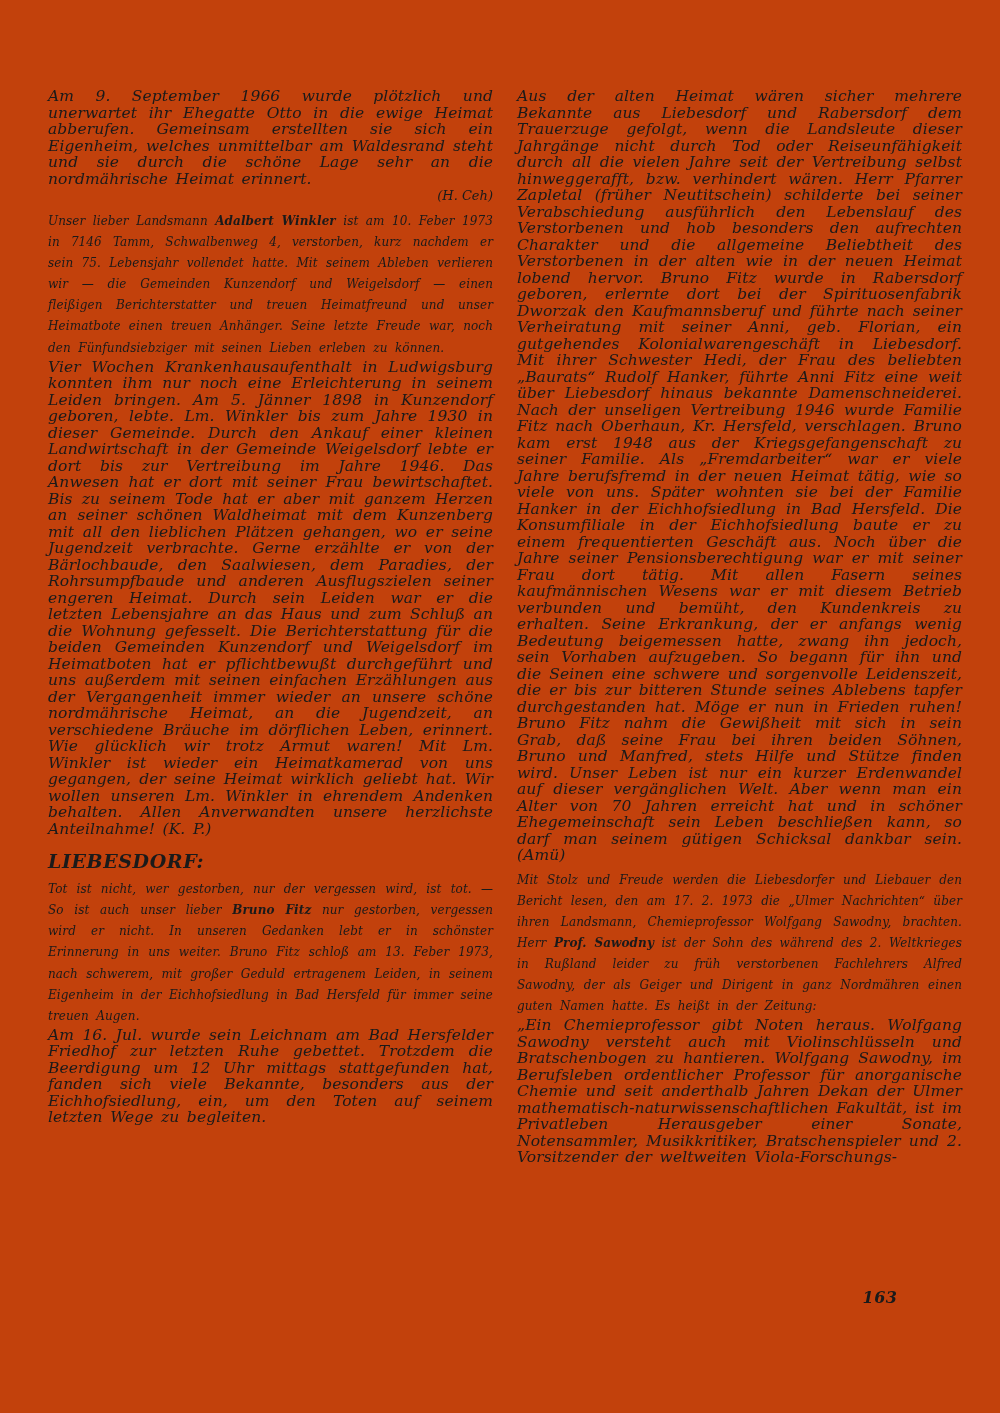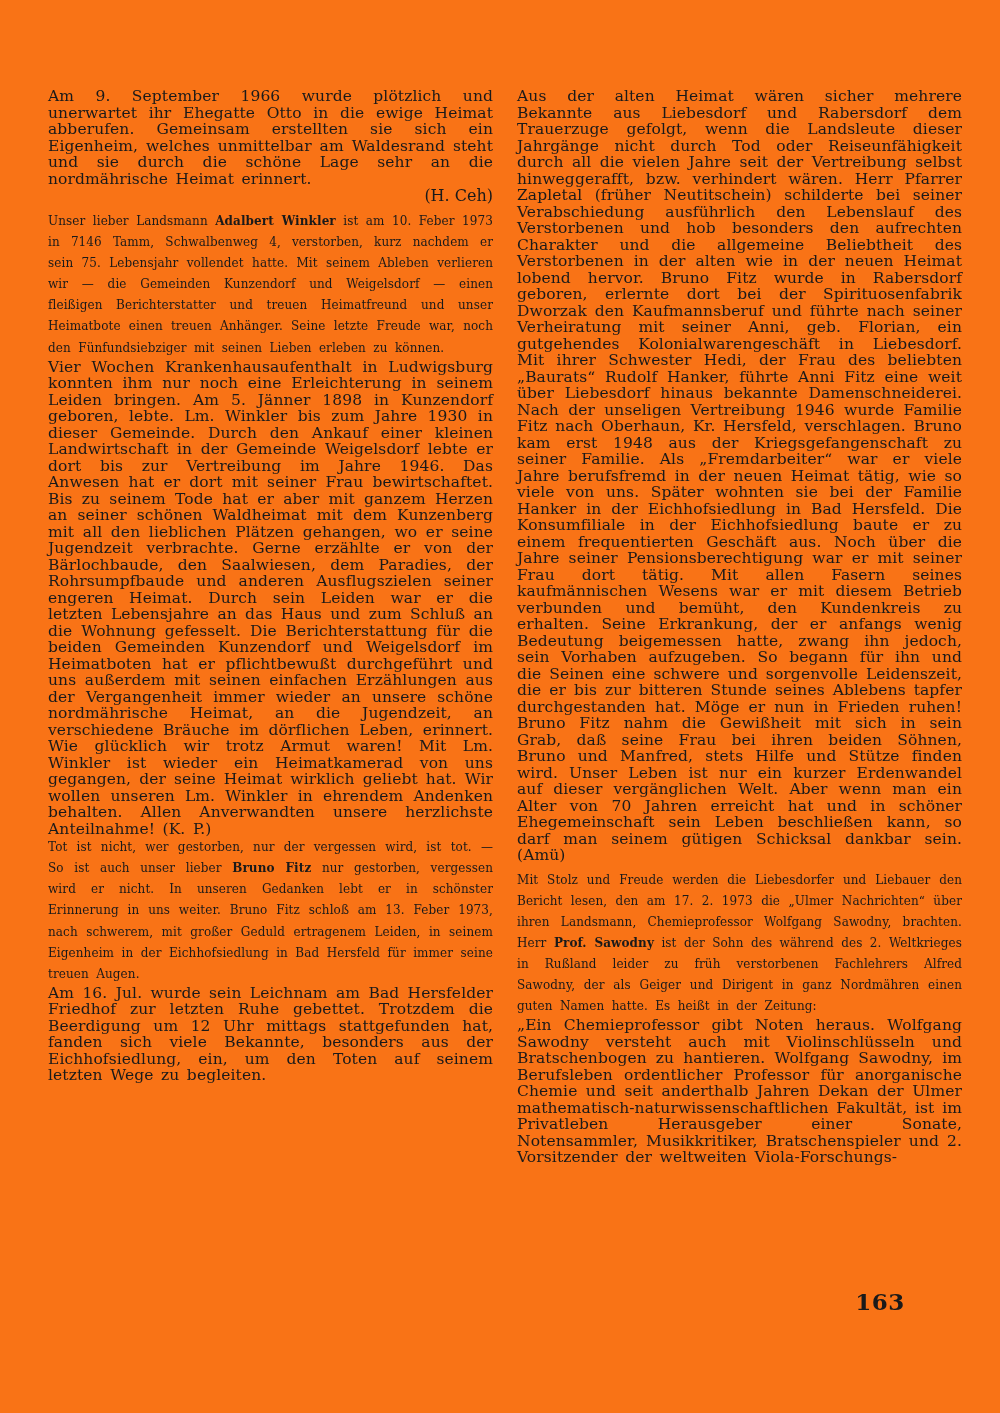--- a/index.html
+++ b/index.html
@@ -5,24 +5,25 @@
   html, body {
     margin: 0;
     padding: 0;
     background: #e8e8e6;
   }
   .page {
     position: relative;
     width: 1000px;
     height: 1413px;
     margin: 0 auto;
-    background: #f97316;
+    background: #c2410c;
     color: #1a1a1a;
     font-family: "DejaVu Serif", "Liberation Serif", serif;
     overflow: hidden;
+    font-style: italic;
   }
   .columns {
     position: absolute;
     top: 88px;
     left: 48px;
     width: 914px;
     display: flex;
     gap: 24px;
   }
   .col {
@@ -37,55 +38,56 @@
     letter-spacing: 0.1px;
   }
   .para-large {
     font-size: 12px;
     line-height: 21.1px;
     text-align: justify;
     word-spacing: 3.5px;
     letter-spacing: 0.1px;
   }
   .signature {
-    font-size: 16px;
+    font-size: 13px;
     line-height: 17px;
     text-align: right;
     margin-bottom: 7px;
   }
   .section-heading {
     font-size: 19px;
     line-height: 22px;
     font-weight: bold;
     letter-spacing: 0.6px;
     margin: 13px 0 7px 0;
   }
   .b { font-weight: bold; }
   .page-number {
     position: absolute;
     left: 820px;
     top: 1288px;
     width: 120px;
     text-align: center;
-    font-size: 23px;
+    font-size: 16px;
     font-weight: bold;
     letter-spacing: 0.5px;
   }
 </style>
 </head>
 <body>
 
 <div class="page">
   <div class="columns">
 
     <div class="col">
       <p class="para-small">Am 9. September 1966 wurde plötzlich und unerwartet ihr Ehegatte Otto in die ewige Heimat abberufen. Gemeinsam erstellten sie sich ein Eigenheim, welches unmittelbar am Waldesrand steht und sie durch die schöne Lage sehr an die nordmährische Heimat erinnert.</p>
       <p class="signature">(H. Ceh)</p>
       <p class="para-large"><span>Unser lieber Landsmann </span><span class="b">Adalbert Winkler</span><span> ist am 10. Feber 1973 in 7146 Tamm, Schwalbenweg 4, verstorben, kurz nachdem er sein 75. Lebensjahr vollendet hatte. Mit seinem Ableben verlieren wir — die Gemeinden Kunzendorf und Weigelsdorf — einen fleißigen Berichterstatter und treuen Heimatfreund und unser Heimatbote einen treuen Anhänger. Seine letzte Freude war, noch den Fünfundsiebziger mit seinen Lieben erleben zu können.</span></p>
       <p class="para-small">Vier Wochen Krankenhausaufenthalt in Ludwigsburg konnten ihm nur noch eine Erleichterung in seinem Leiden bringen. Am 5. Jänner 1898 in Kunzendorf geboren, lebte. Lm. Winkler bis zum Jahre 1930 in dieser Gemeinde. Durch den Ankauf einer kleinen Landwirtschaft in der Gemeinde Weigelsdorf lebte er dort bis zur Vertreibung im Jahre 1946. Das Anwesen hat er dort mit seiner Frau bewirtschaftet. Bis zu seinem Tode hat er aber mit ganzem Herzen an seiner schönen Waldheimat mit dem Kunzenberg mit all den lieblichen Plätzen gehangen, wo er seine Jugendzeit verbrachte. Gerne erzählte er von der Bärlochbaude, den Saalwiesen, dem Paradies, der Rohrsumpfbaude und anderen Ausflugszielen seiner engeren Heimat. Durch sein Leiden war er die letzten Lebensjahre an das Haus und zum Schluß an die Wohnung gefesselt. Die Berichterstattung für die beiden Gemeinden Kunzendorf und Weigelsdorf im Heimatboten hat er pflichtbewußt durchgeführt und uns außerdem mit seinen einfachen Erzählungen aus der Vergangenheit immer wieder an unsere schöne nordmährische Heimat, an die Jugendzeit, an verschiedene Bräuche im dörflichen Leben, erinnert. Wie glücklich wir trotz Armut waren! Mit Lm. Winkler ist wieder ein Heimatkamerad von uns gegangen, der seine Heimat wirklich geliebt hat. Wir wollen unseren Lm. Winkler in ehrendem Andenken behalten. Allen Anverwandten unsere herzlichste Anteilnahme! (K. P.)</p>
+      <h2 class="section-heading">LIEBESDORF:</h2>
       <p class="para-large"><span>Tot ist nicht, wer gestorben, nur der vergessen wird, ist tot. — So ist auch unser lieber </span><span class="b">Bruno Fitz</span><span> nur gestorben, vergessen wird er nicht. In unseren Gedanken lebt er in schönster Erinnerung in uns weiter. Bruno Fitz schloß am 13. Feber 1973, nach schwerem, mit großer Geduld ertragenem Leiden, in seinem Eigenheim in der Eichhofsiedlung in Bad Hersfeld für immer seine treuen Augen.</span></p>
       <p class="para-small">Am 16. Jul. wurde sein Leichnam am Bad Hersfelder Friedhof zur letzten Ruhe gebettet. Trotzdem die Beerdigung um 12 Uhr mittags stattgefunden hat, fanden sich viele Bekannte, besonders aus der Eichhofsiedlung, ein, um den Toten auf seinem letzten Wege zu begleiten.</p>
     </div>
 
     <div class="col">
       <p class="para-small">Aus der alten Heimat wären sicher mehrere Bekannte aus Liebesdorf und Rabersdorf dem Trauerzuge gefolgt, wenn die Landsleute dieser Jahrgänge nicht durch Tod oder Reiseunfähigkeit durch all die vielen Jahre seit der Vertreibung selbst hinweggerafft, bzw. verhindert wären. Herr Pfarrer Zapletal (früher Neutitschein) schilderte bei seiner Verabschiedung ausführlich den Lebenslauf des Verstorbenen und hob besonders den aufrechten Charakter und die allgemeine Beliebtheit des Verstorbenen in der alten wie in der neuen Heimat lobend hervor. Bruno Fitz wurde in Rabersdorf geboren, erlernte dort bei der Spirituosenfabrik Dworzak den Kaufmannsberuf und führte nach seiner Verheiratung mit seiner Anni, geb. Florian, ein gutgehendes Kolonialwarengeschäft in Liebesdorf. Mit ihrer Schwester Hedi, der Frau des beliebten „Baurats“ Rudolf Hanker, führte Anni Fitz eine weit über Liebesdorf hinaus bekannte Damenschneiderei. Nach der unseligen Vertreibung 1946 wurde Familie Fitz nach Oberhaun, Kr. Hersfeld, verschlagen. Bruno kam erst 1948 aus der Kriegsgefangenschaft zu seiner Familie. Als „Fremdarbeiter“ war er viele Jahre berufsfremd in der neuen Heimat tätig, wie so viele von uns. Später wohnten sie bei der Familie Hanker in der Eichhofsiedlung in Bad Hersfeld. Die Konsumfiliale in der Eichhofsiedlung baute er zu einem frequentierten Geschäft aus. Noch über die Jahre seiner Pensionsberechtigung war er mit seiner Frau dort tätig. Mit allen Fasern seines kaufmännischen Wesens war er mit diesem Betrieb verbunden und bemüht, den Kundenkreis zu erhalten. Seine Erkrankung, der er anfangs wenig Bedeutung beigemessen hatte, zwang ihn jedoch, sein Vorhaben aufzugeben. So begann für ihn und die Seinen eine schwere und sorgenvolle Leidenszeit, die er bis zur bitteren Stunde seines Ablebens tapfer durchgestanden hat. Möge er nun in Frieden ruhen! Bruno Fitz nahm die Gewißheit mit sich in sein Grab, daß seine Frau bei ihren beiden Söhnen, Bruno und Manfred, stets Hilfe und Stütze finden wird. Unser Leben ist nur ein kurzer Erdenwandel auf dieser vergänglichen Welt. Aber wenn man ein Alter von 70 Jahren erreicht hat und in schöner Ehegemeinschaft sein Leben beschließen kann, so darf man seinem gütigen Schicksal dankbar sein. (Amü)</p>
       <p class="para-large" style="margin-top:6px;"><span>Mit Stolz und Freude werden die Liebesdorfer und Liebauer den Bericht lesen, den am 17. 2. 1973 die „Ulmer Nachrichten“ über ihren Landsmann, Chemieprofessor Wolfgang Sawodny, brachten. Herr </span><span class="b">Prof. Sawodny</span><span> ist der Sohn des während des 2. Weltkrieges in Rußland leider zu früh verstorbenen Fachlehrers Alfred Sawodny, der als Geiger und Dirigent in ganz Nordmähren einen guten Namen hatte. Es heißt in der Zeitung:</span></p>
       <p class="para-small">„Ein Chemieprofessor gibt Noten heraus. Wolfgang Sawodny versteht auch mit Violinschlüsseln und Bratschenbogen zu hantieren. Wolfgang Sawodny, im Berufsleben ordentlicher Professor für anorganische Chemie und seit anderthalb Jahren Dekan der Ulmer mathematisch-naturwissenschaftlichen Fakultät, ist im Privatleben Herausgeber einer Sonate, Notensammler, Musikkritiker, Bratschenspieler und 2. Vorsitzender der weltweiten Viola-Forschungs-</p>
     </div>
 

